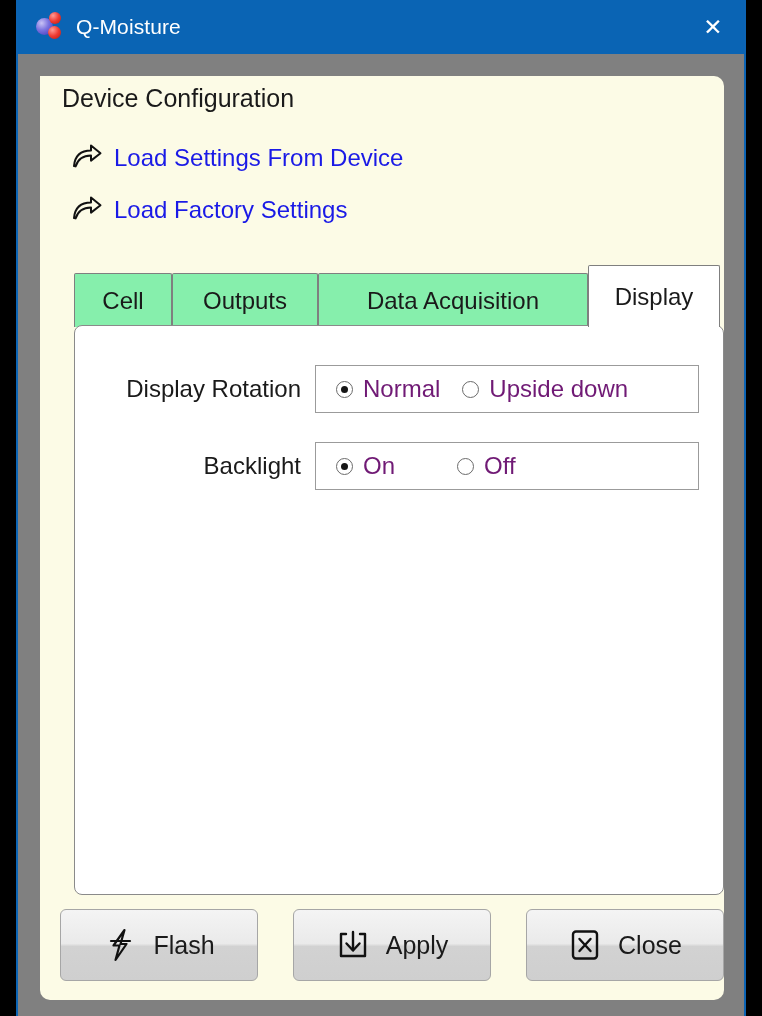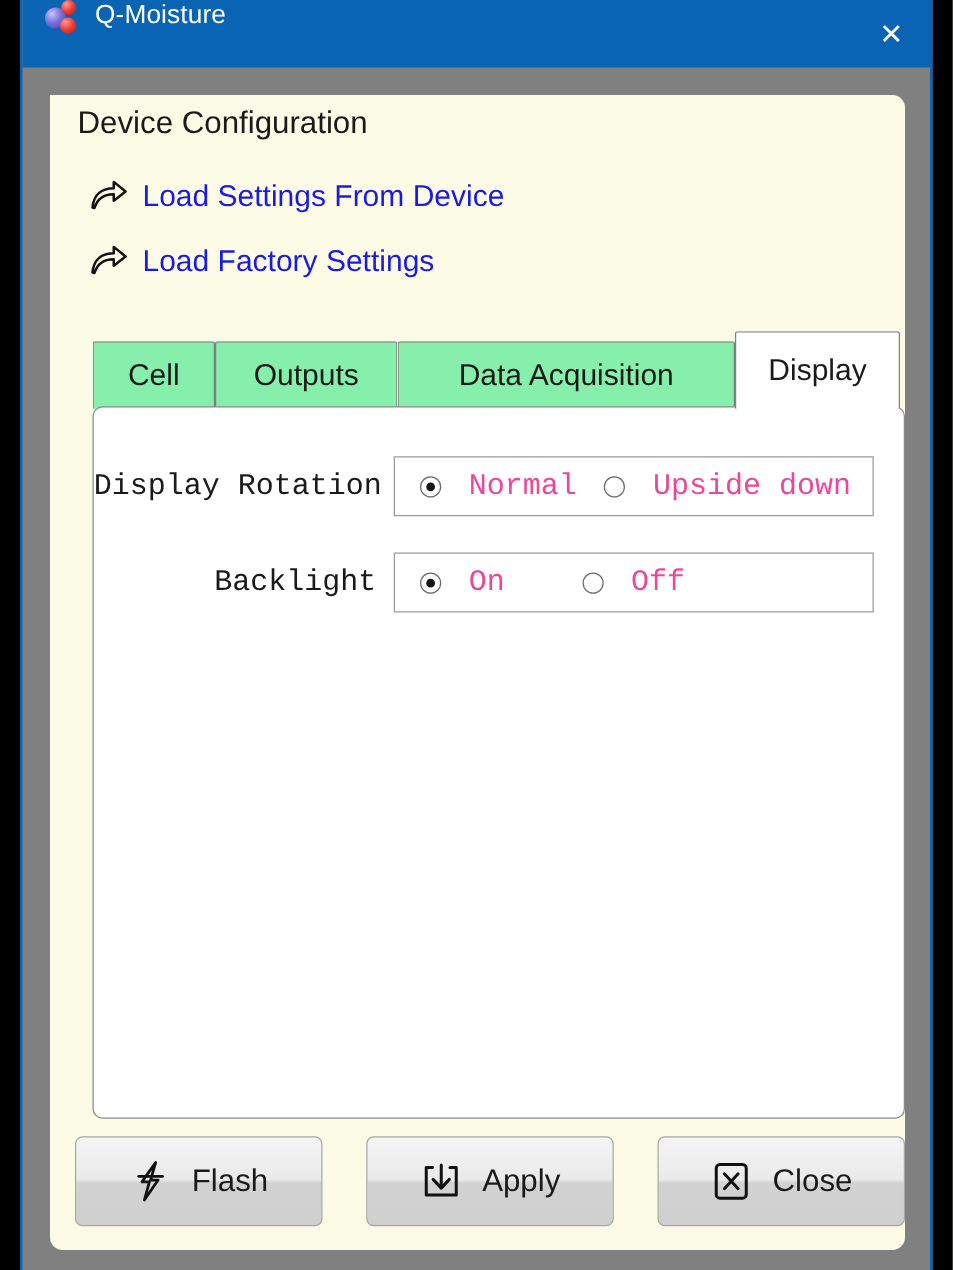--- a/index.html
+++ b/index.html
@@ -29,20 +29,21 @@
 
   
   .titlebar {
     position: absolute;
     left: 0;
     top: 0;
     right: 0;
     height: 54px;
     background: #0a64b4;
     display: flex;
+    align-items: center;
   }
   .app-icon {
     position: relative;
     width: 30px;
     height: 30px;
     margin-left: 16px;
     flex: none;
   }
   .mol-big {
     position: absolute;
@@ -182,21 +183,20 @@
   .tabpanel {
     position: absolute;
     left: 34px;
     top: 249px;
     width: 650px;
     height: 570px;
     background: #ffffff;
     border: 1px solid #8a8a8a;
     box-sizing: border-box;
     border-radius: 8px;
-    font-family: Liberation Mono, monospace;
   }
 
   .field-row {
     position: absolute;
     left: 0;
     width: 100%;
     height: 50px;
     display: flex;
     align-items: center;
   }
@@ -244,22 +244,22 @@
     left: 50%;
     top: 50%;
     width: 7px;
     height: 7px;
     margin: -3.5px 0 0 -3.5px;
     border-radius: 50%;
     background: #151515;
   }
   .radio-opt .rlabel {
     font-size: 24px;
-    color: #ec4899;
-    margin-left: 22px;
+    color: #701a75;
+    margin-left: 10px;
   }
 
   
   .btnbar {
     position: absolute;
     left: 20px;
     top: 833px;
     width: 664px;
     height: 72px;
   }

